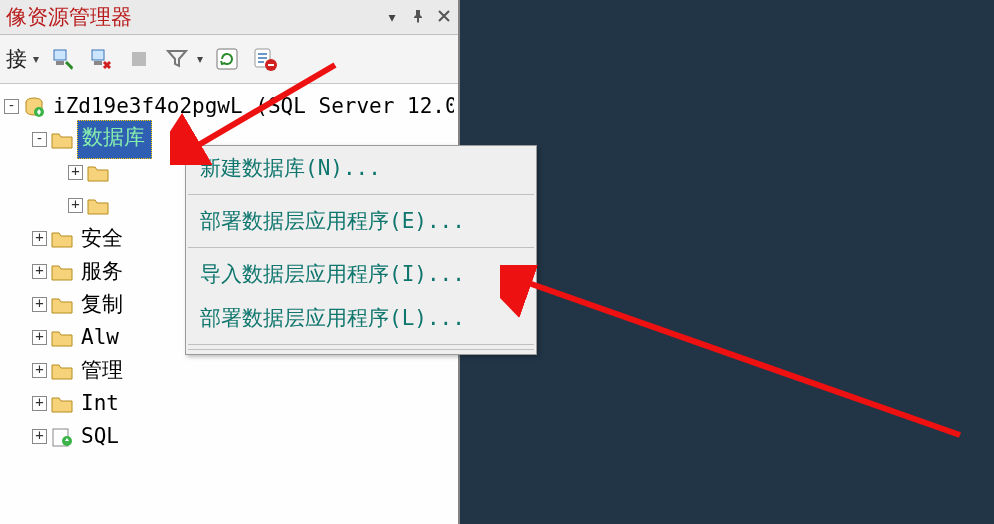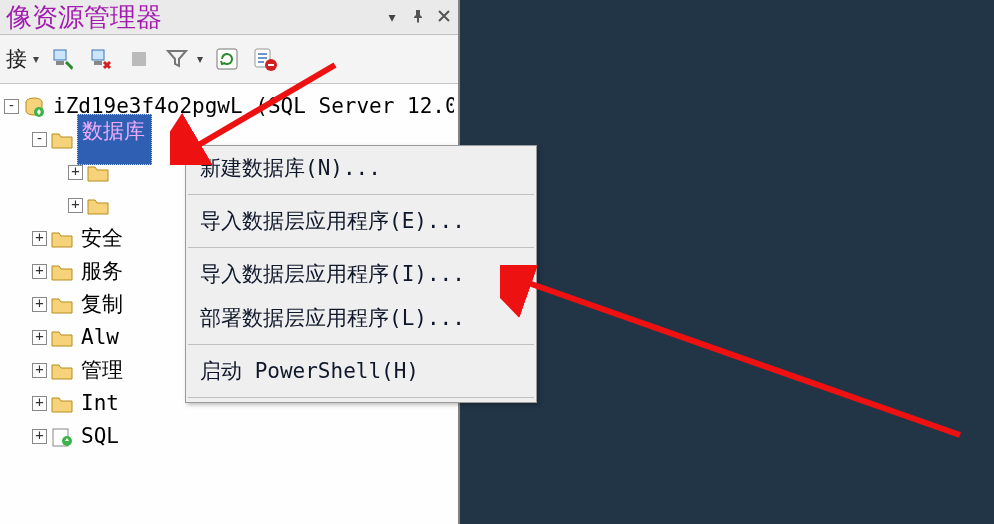--- a/index.html
+++ b/index.html
@@ -25,22 +25,22 @@
   .panel-titlebar {
     display: flex;
     align-items: center;
     height: 34px;
     background: #eaeaea;
     border-bottom: 1px solid #c0c0c0;
     padding: 0 6px;
   }
   .panel-title {
     flex: 1;
-    color: #a21caf;
-    font-size: 26px;
+    color: #b91c1c;
+    font-size: 21px;
     white-space: nowrap;
     overflow: hidden;
   }
   .titlebar-icons {
     display: flex;
     gap: 10px;
     align-items: center;
   }
   .titlebar-icon {
     width: 16px;
@@ -104,23 +104,23 @@
     margin-right: 4px;
     cursor: default;
     flex: 0 0 auto;
   }
   .tree-label {
     padding: 0 4px;
     overflow: hidden;
   }
   .selected {
     background: #2e5fb3;
-    color: #f0abfc;
+    color: #86efac;
     border: 1px dotted #ffcc00;
-    padding: 0 6px 16px 4px;
+    padding: 0 6px 4px 4px;
   }
   
   .ico {
     width: 22px;
     height: 22px;
     display: inline-flex;
     align-items: center;
     justify-content: center;
     margin-right: 4px;
     flex: 0 0 auto;
@@ -128,21 +128,21 @@
   .context-menu {
     position: absolute;
     left: 185px;
     top: 145px;
     width: 350px;
     background: #efefef;
     border: 1px solid #9b9b9b;
     box-shadow: 2px 2px 4px rgba(0,0,0,.25);
     font-family: "NSimSun","SimSun",monospace;
     font-size: 21px;
-    color: #0f172a;
+    color: #0f766e;
     z-index: 10;
   }
   .menu-item {
     padding: 8px 14px;
     white-space: nowrap;
   }
   .menu-sep {
     height: 0;
     border-top: 1px solid #c0c0c0;
     margin: 4px 2px;
@@ -326,26 +326,25 @@
         </svg>
       </span>
       <span class="tree-label">SQL</span>
     </div>
   </div>
 </div>
 
 <div class="context-menu">
   <div class="menu-item">新建数据库(N)...</div>
   <div class="menu-sep"></div>
-  <div class="menu-item">导入数据层应用程序(E)...</div>
+  <div class="menu-item">部署数据层应用程序(E)...</div>
   <div class="menu-sep"></div>
   <div class="menu-item">导入数据层应用程序(I)...</div>
   <div class="menu-item">部署数据层应用程序(L)...</div>
   <div class="menu-sep"></div>
-  <div class="menu-item">启动 PowerShell(H)</div>
   <div class="menu-sep"></div>
 </div>
 
 <svg class="arrow" style="left:170px; top:55px;" width="180" height="110" viewBox="0 0 180 110">
   <defs>
     <marker id="ah1" markerWidth="12" markerHeight="12" refX="2" refY="6" orient="auto">
       <path d="M0 0L12 6L0 12z" fill="#e11"></path>
     </marker>
   </defs>
   <line x1="165" y1="10" x2="20" y2="95" stroke="#e11" stroke-width="6" marker-end="url(#ah1)"></line>

